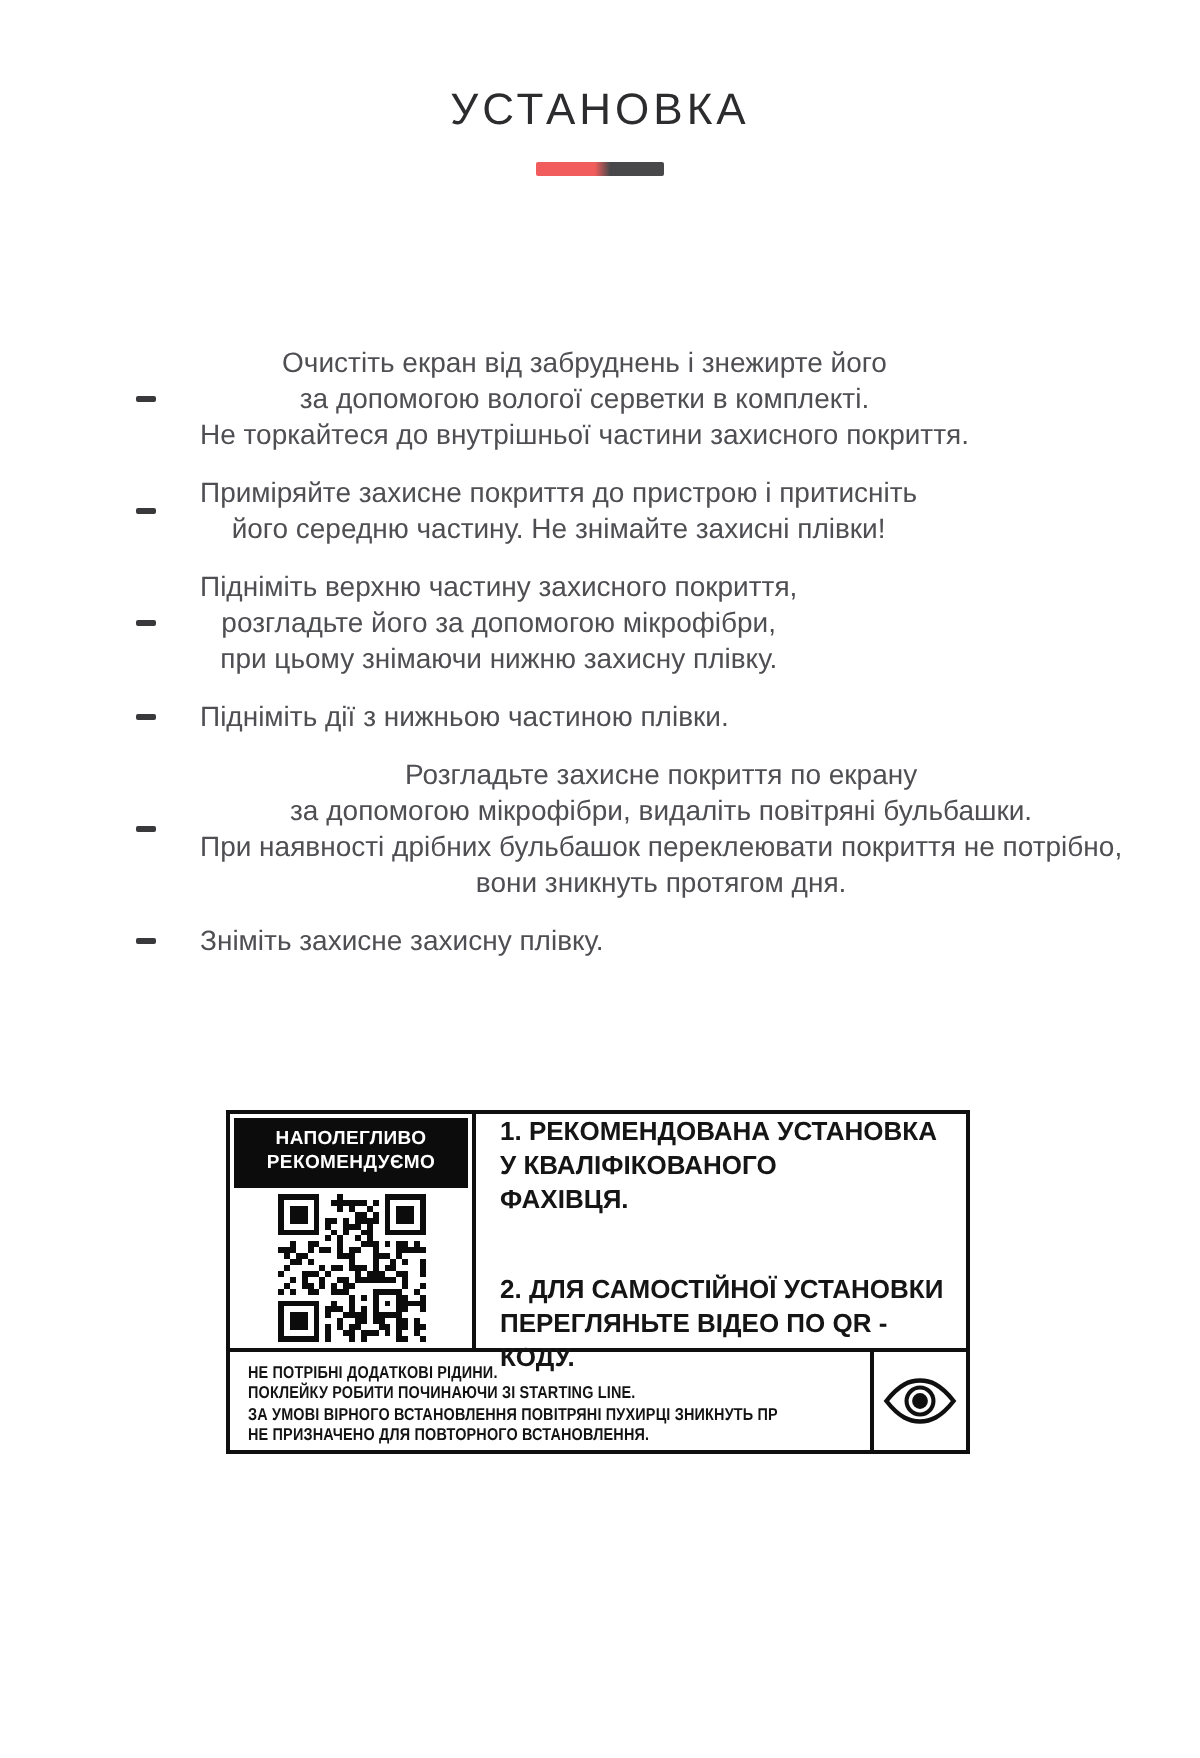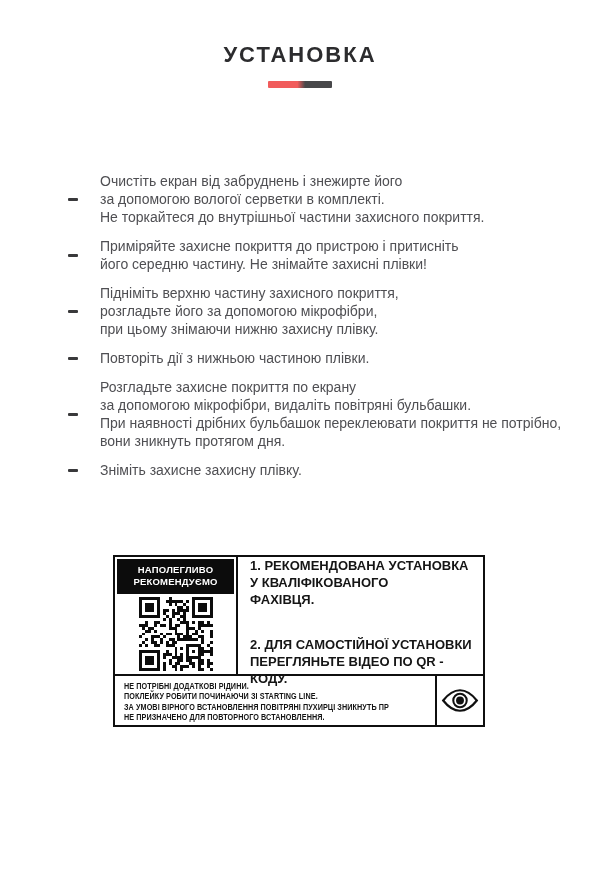--- a/index.html
+++ b/index.html
@@ -6,26 +6,26 @@
     --accent-red:#f15c5c;
     --accent-dark:#48484a;
     --text:#4f4f53;
   }
   *{box-sizing:border-box;}
   body{margin:0;background:#fff;font-family:"Liberation Sans",sans-serif;}
   .page{width:600px;height:879px;position:relative;background:#ffffff;overflow:hidden;}
 
   
   .header{padding-top:42px;text-align:center;}
-  .title{margin:0;font-size:22px;font-weight:700;letter-spacing:2px;color:#2c2c2e;}
+  .title{margin:0;font-size:22px;font-weight:400;letter-spacing:2px;color:#2c2c2e;}
   .accent-bar{width:64px;height:7px;margin:13px auto 0;border-radius:1px;
     background:linear-gradient(90deg,var(--accent-red) 0%,var(--accent-red) 46%,var(--accent-dark) 58%,var(--accent-dark) 100%);}
 
   
-  .steps{margin:84px 24px 0 68px;}
+  .steps{margin:84px 24px 0 68px;text-align:center;}
   .step{display:flex;align-items:center;margin-bottom:11px;}
   .dash{flex:0 0 10px;height:3px;background:#39393b;margin-right:22px;border-radius:1px;}
   .step-text{margin:0;font-size:14px;line-height:18px;color:var(--text);white-space:pre-line;}
 
   
   .rec-box{position:absolute;left:113px;top:555px;width:372px;border:2px solid #0f0f0f;background:#fff;}
   .rec-top{display:flex;height:119px;border-bottom:2px solid #0f0f0f;}
   .rec-left{width:123px;border-right:2px solid #0f0f0f;display:flex;flex-direction:column;}
   .rec-badge{margin:2px 2px 0 2px;background:#0c0c0c;color:#ffffff;font-size:9.5px;font-weight:700;
     line-height:12px;text-align:center;padding:5px 0 6px;white-space:pre-line;letter-spacing:.2px;}
@@ -63,21 +63,21 @@
 його середню частину. Не знімайте захисні плівки!</p>
     </div>
     <div class="step">
       <span class="dash"></span>
       <p class="step-text">Підніміть верхню частину захисного покриття,
 розгладьте його за допомогою мікрофібри,
 при цьому знімаючи нижню захисну плівку.</p>
     </div>
     <div class="step">
       <span class="dash"></span>
-      <p class="step-text">Повторіть дії з нижньою частиною плівки.</p>
+      <p class="step-text">Підніміть дії з нижньою частиною плівки.</p>
     </div>
     <div class="step">
       <span class="dash"></span>
       <p class="step-text">Розгладьте захисне покриття по екрану
 за допомогою мікрофібри, видаліть повітряні бульбашки.
 При наявності дрібних бульбашок переклеювати покриття не потрібно,
 вони зникнуть протягом дня.</p>
     </div>
     <div class="step">
       <span class="dash"></span>

